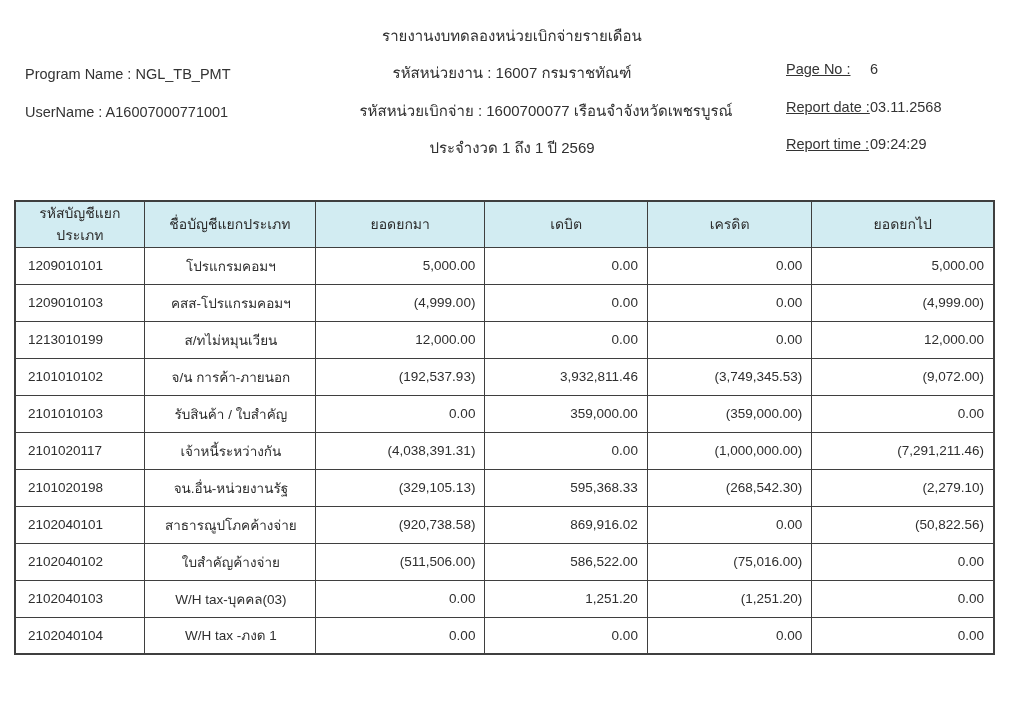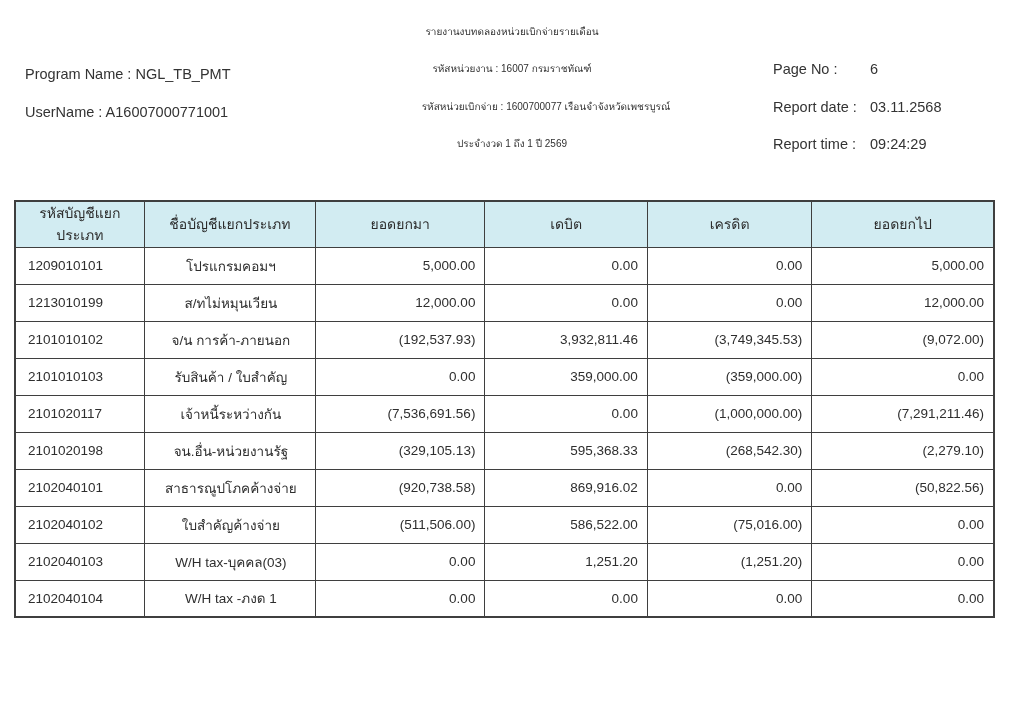--- a/index.html
+++ b/index.html
@@ -11,33 +11,33 @@
     overflow: hidden;
     position: relative;
   }
   .page { position: absolute; inset: 0; }
 
   
   .hdr-center {
     position: absolute; left: 0; top: 0; width: 1024px;
     text-align: center;
   }
-  .hdr-center .line { position: absolute; width: 100%; font-size: 10px; color: #303030; }
+  .hdr-center .line { position: absolute; width: 100%; font-size: 15px; color: #303030; }
   .hdr-title   { top: 24px;  font-size: 15.5px; }
   .hdr-agency  { top: 61px; }
   .hdr-disb    { top: 99px; margin-left: 34px; }
   .hdr-period  { top: 136px; }
 
   .hdr-left { position: absolute; left: 25px; top: 0; font-size: 14.5px; color: #333; }
   .hdr-left .line { position: absolute; white-space: nowrap; left: 0; }
   .hdr-left .pn { top: 66px; }
   .hdr-left .un { top: 104px; }
 
   .hdr-right { position: absolute; left: 770px; top: 0; font-size: 14.5px; color: #333; }
-  .hdr-right .lbl { position: absolute; left: 3px; white-space: nowrap; }
+  .hdr-right .lbl { position: absolute; left: 16px; white-space: nowrap; text-decoration: underline; }
   .hdr-right .val { position: absolute; left: 100px; white-space: nowrap; }
   .r1 { top: 61px; } .r2 { top: 99px; } .r3 { top: 136px; }
 
   
   .tbl-wrap { position: absolute; left: 14px; top: 200px; width: 981px; }
   table {
     width: 100%;
     border-collapse: collapse;
     table-layout: fixed;
     font-size: 13.5px;
@@ -120,20 +120,28 @@
       <tbody>
           <tr>
             <td class="code">1209010101</td>
             <td class="name">โปรแกรมคอมฯ</td>
             <td class="num">5,000.00</td>
             <td class="num">0.00</td>
             <td class="num">0.00</td>
             <td class="num">5,000.00</td>
           </tr>
           <tr>
+            <td class="code">1209010103</td>
+            <td class="name">คสส-โปรแกรมคอมฯ</td>
+            <td class="num">(4,999.00)</td>
+            <td class="num">0.00</td>
+            <td class="num">0.00</td>
+            <td class="num">(4,999.00)</td>
+          </tr>
+          <tr>
             <td class="code">1213010199</td>
             <td class="name">ส/ทไม่หมุนเวียน</td>
             <td class="num">12,000.00</td>
             <td class="num">0.00</td>
             <td class="num">0.00</td>
             <td class="num">12,000.00</td>
           </tr>
           <tr>
             <td class="code">2101010102</td>
             <td class="name">จ/น การค้า-ภายนอก</td>
@@ -146,21 +154,21 @@
             <td class="code">2101010103</td>
             <td class="name">รับสินค้า / ใบสำคัญ</td>
             <td class="num">0.00</td>
             <td class="num">359,000.00</td>
             <td class="num">(359,000.00)</td>
             <td class="num">0.00</td>
           </tr>
           <tr>
             <td class="code">2101020117</td>
             <td class="name">เจ้าหนี้ระหว่างกัน</td>
-            <td class="num">(7,536,691.56)</td>
+            <td class="num">(4,038,391.31)</td>
             <td class="num">0.00</td>
             <td class="num">(1,000,000.00)</td>
             <td class="num">(7,291,211.46)</td>
           </tr>
           <tr>
             <td class="code">2101020198</td>
             <td class="name">จน.อื่น-หน่วยงานรัฐ</td>
             <td class="num">(329,105.13)</td>
             <td class="num">595,368.33</td>
             <td class="num">(268,542.30)</td>

